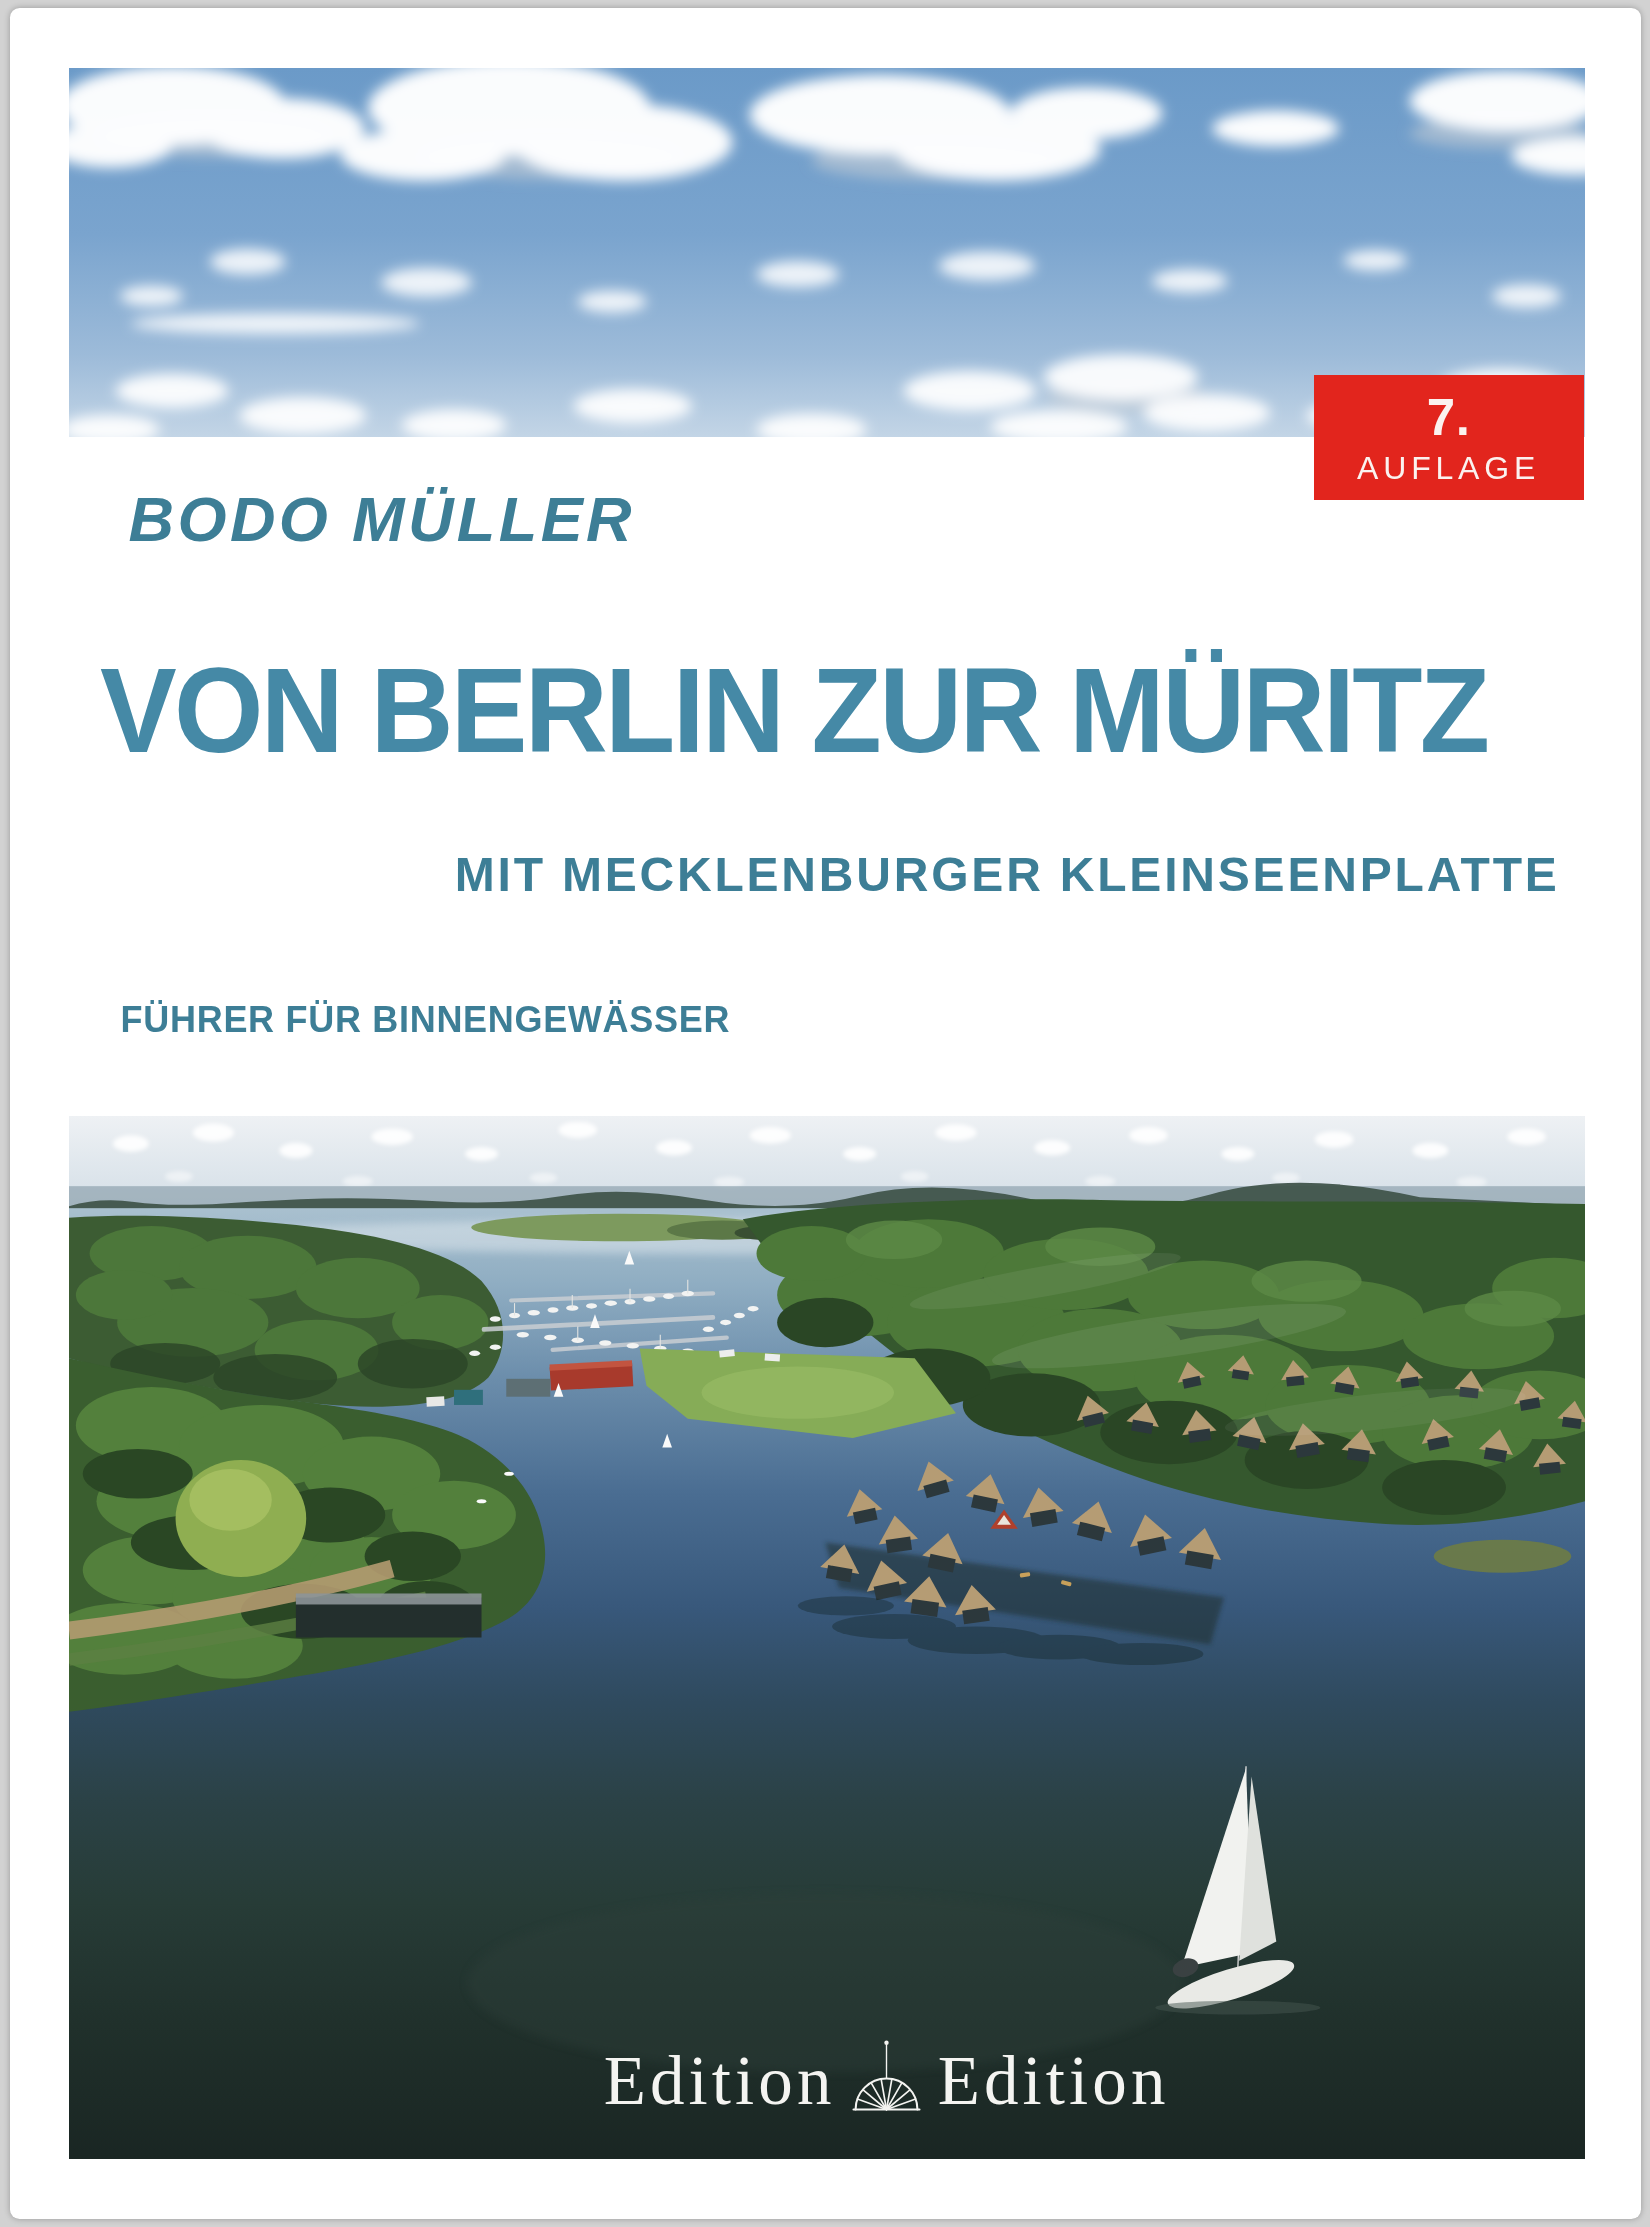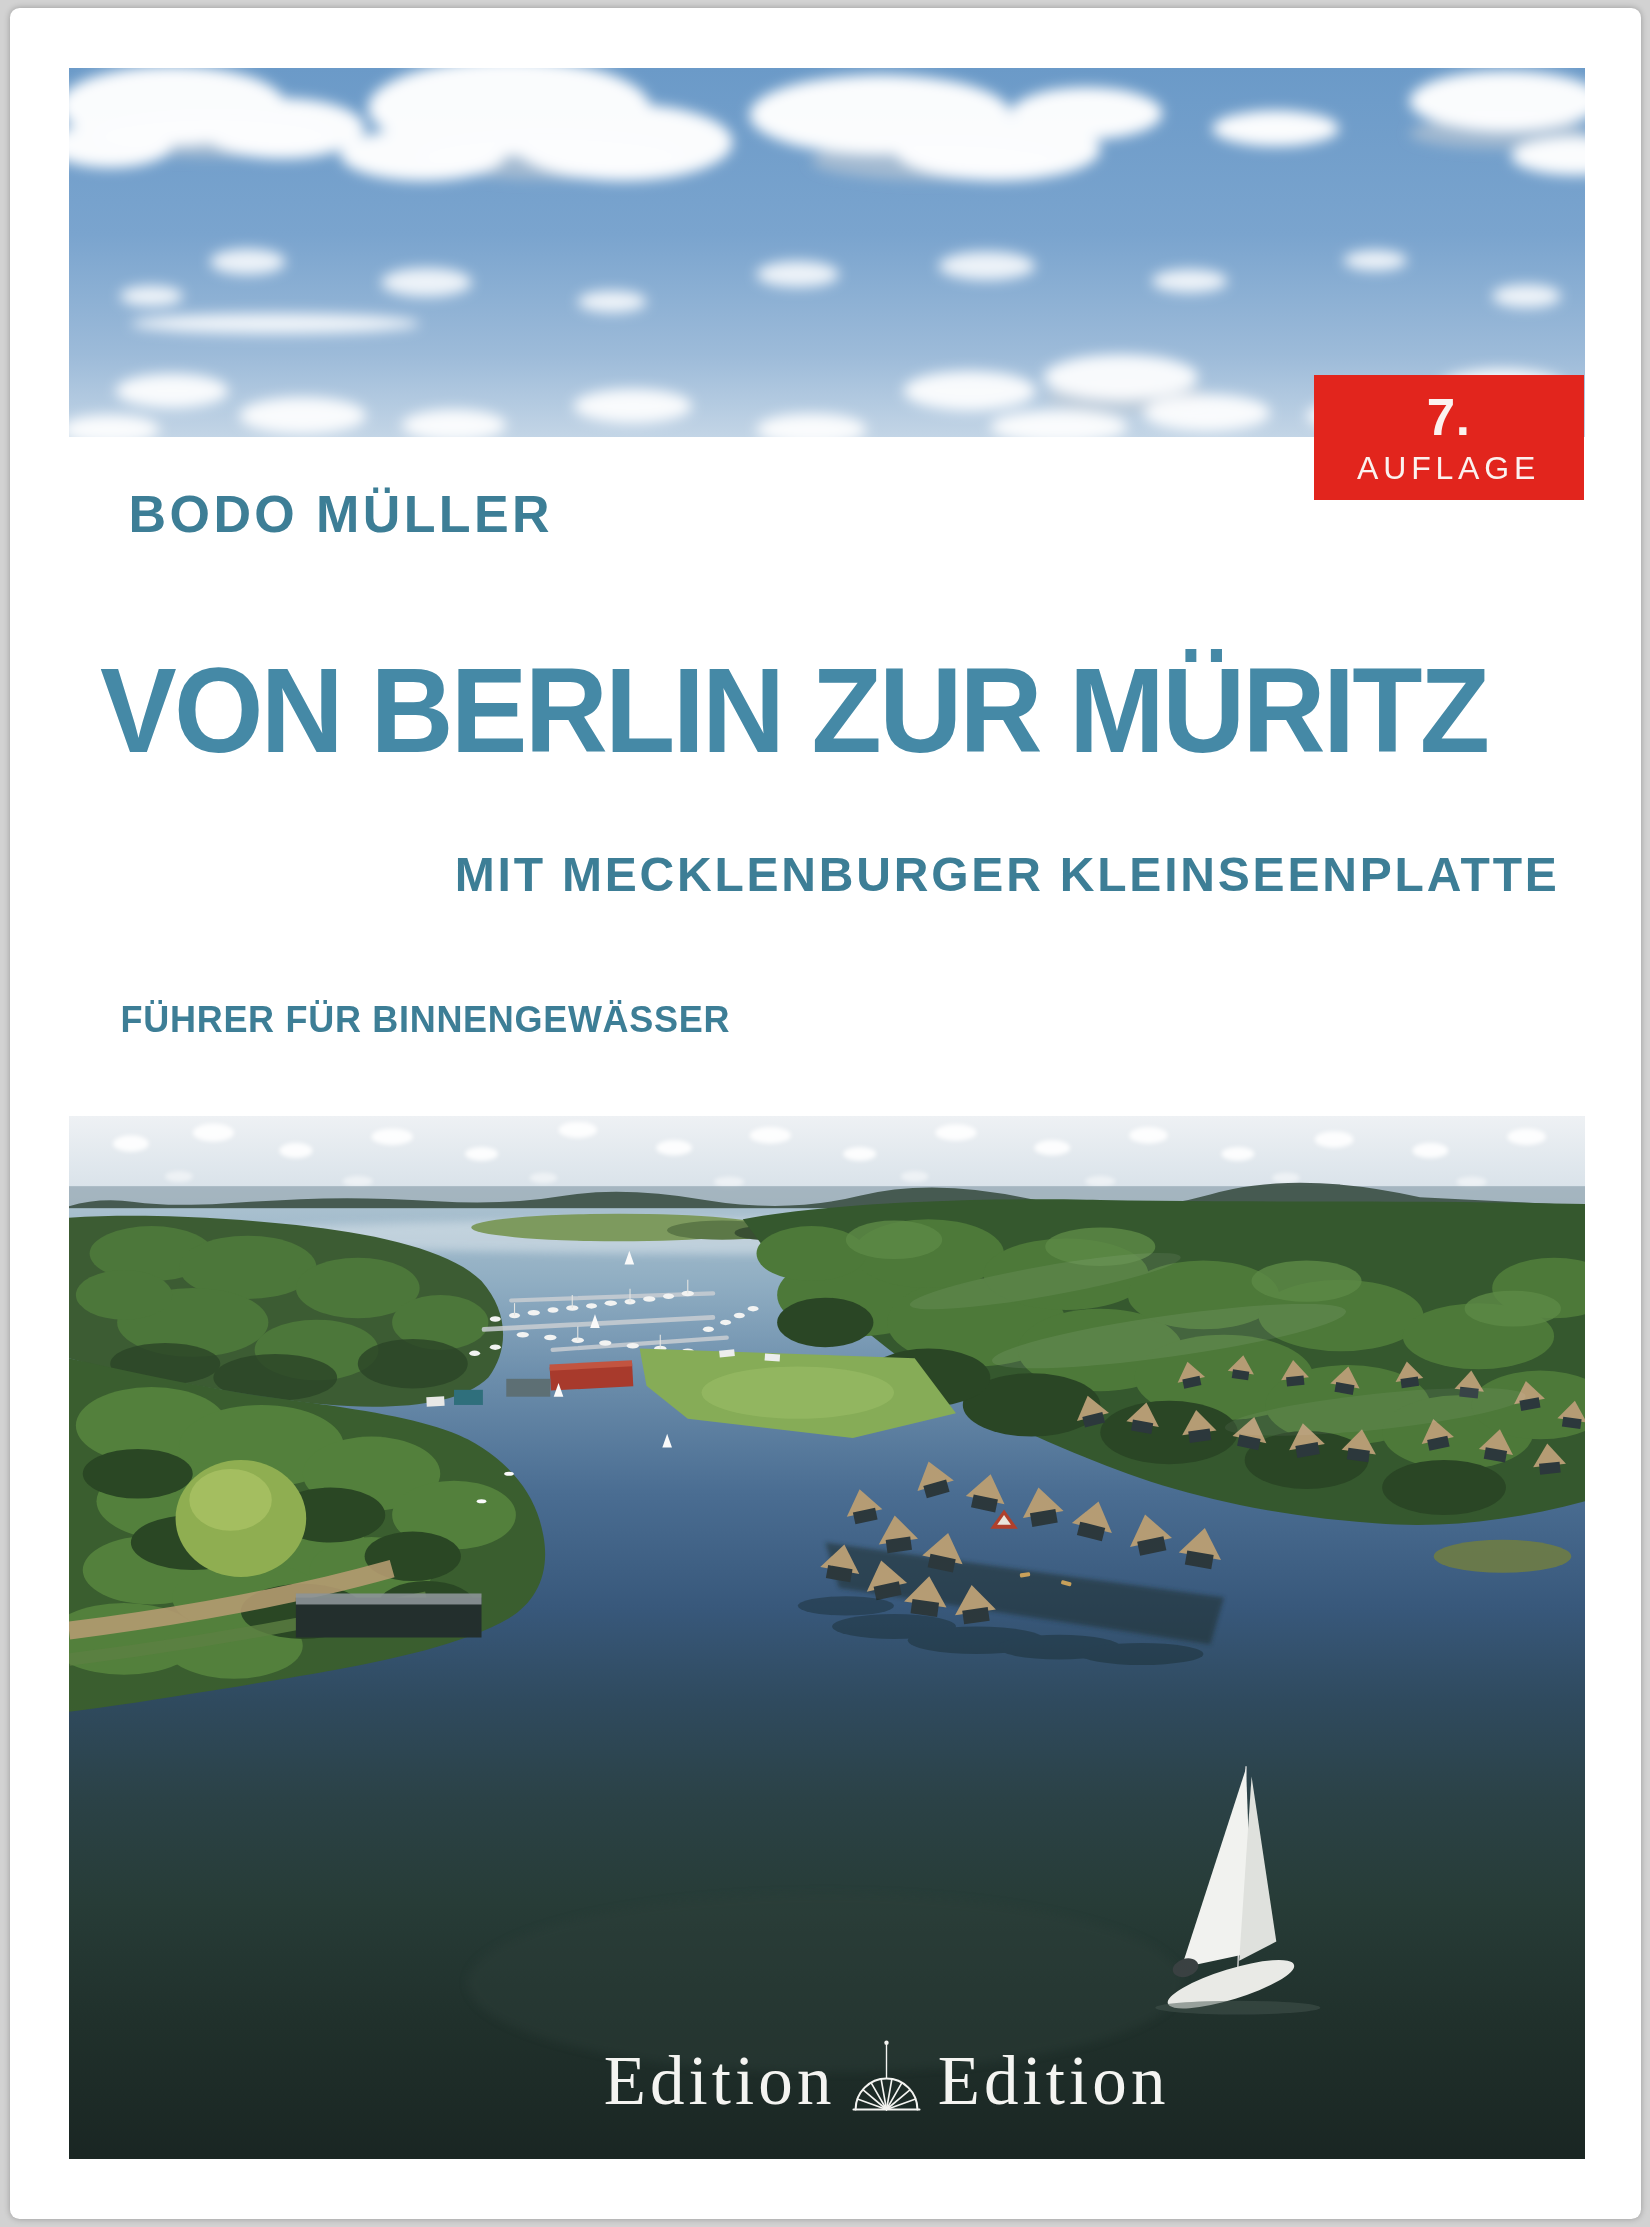--- a/index.html
+++ b/index.html
@@ -11,21 +11,21 @@
   .photo svg{display:block;width:100%;height:100%;}
   .sky-photo{left:59px;top:60px;width:1516px;height:369px;
      background:linear-gradient(180deg,#6b9ac8 0%,#7aa4ce 45%,#9dbbd9 78%,#c3d5e6 100%);}
   .main-photo{left:59px;top:1108px;width:1516px;height:1043px;background:#2a4252;}
   .badge{position:absolute;left:1304px;top:367px;width:270px;height:125px;
      background:var(--badge-red,#e2251d);display:flex;flex-direction:column;align-items:center;
      justify-content:flex-start;padding-top:20.6px;box-sizing:border-box;}
   .badge .num{color:var(--badge-text,#fbf2ef);font-size:51px;font-weight:700;line-height:.92;letter-spacing:0.7px;}
   .badge .word{color:var(--badge-text,#fbf2ef);font-size:32px;font-weight:400;letter-spacing:4.8px;line-height:1;margin-top:10px;}
   .author{position:absolute;left:119px;top:480px;color:var(--teal-text,#3f7f92);
-     font-size:52px;font-weight:700;letter-spacing:3.4px;line-height:1;}
+     font-size:63px;font-weight:700;letter-spacing:3.4px;line-height:1;font-style:italic;}
   .title{position:absolute;left:90px;top:642px;color:var(--teal-title,#4589a6);
      font-size:121px;font-weight:700;letter-spacing:-2.8px;line-height:1;white-space:nowrap;
      transform:scaleX(.95);transform-origin:left top;}
   .subtitle{position:absolute;right:81px;top:811px;color:var(--teal-text,#3d7e96);
      font-size:48px;font-weight:700;letter-spacing:2.8px;line-height:1;white-space:nowrap;margin-top:32px;}
   .series{position:absolute;left:111px;top:994px;color:var(--teal-text,#3d7e96);
      font-size:36px;font-weight:700;letter-spacing:0.7px;line-height:1;white-space:nowrap;}
   .publisher{position:absolute;left:59px;top:2030px;width:1636px;display:flex;
      justify-content:center;align-items:flex-end;gap:9.6px;pointer-events:none;}
   .publisher .word{font-family:"Liberation Serif",serif;font-weight:400;font-size:69px;

